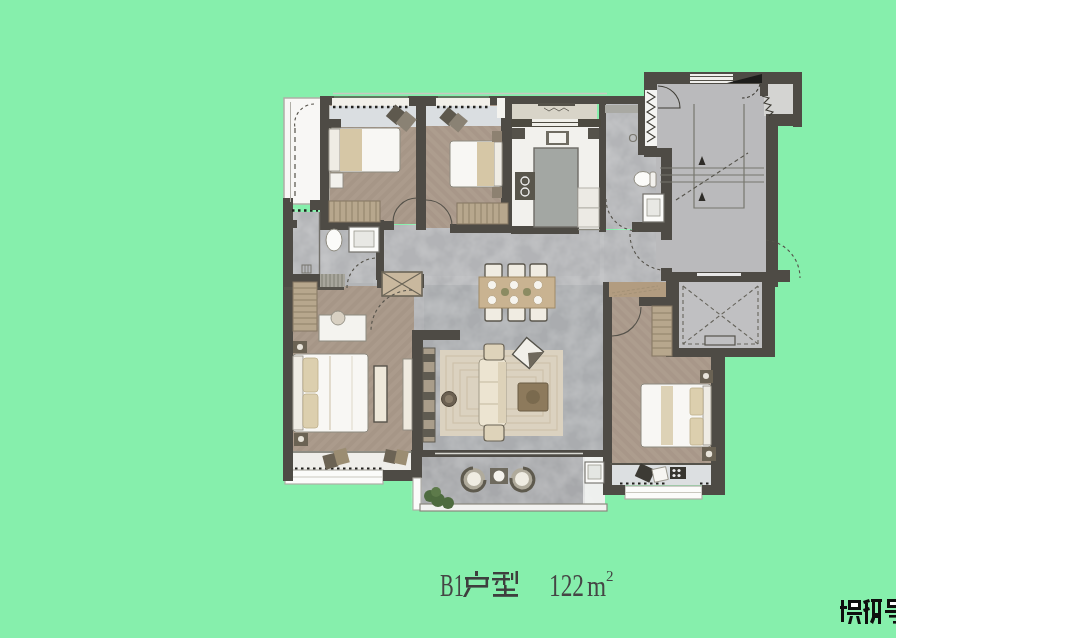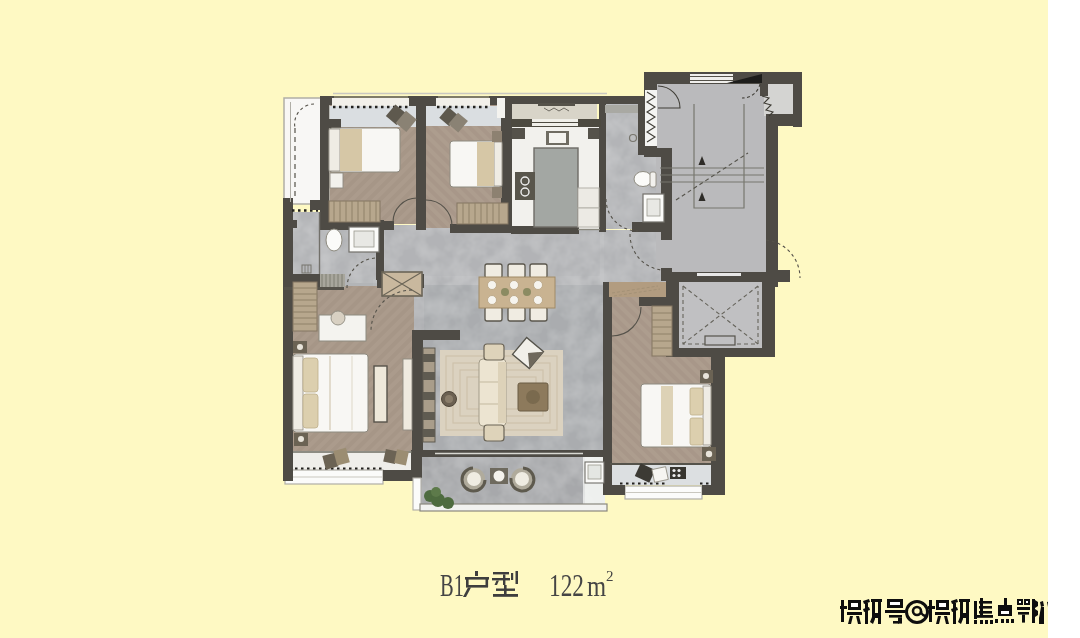--- a/index.html
+++ b/index.html
@@ -1,16 +1,16 @@
 <!DOCTYPE html>
 <html><head>
 <meta charset="utf-8">
 <style>
 html,body{margin:0;padding:0;background:#ffffff;}
-#stage{position:relative;width:1048px;height:638px;background:#fef9c3;overflow:hidden;
+#stage{position:relative;width:896px;height:638px;background:#86efac;overflow:hidden;
 font-family:"Liberation Sans",sans-serif;text-align:right;}
 </style>
 </head>
 <body>
 <div id="stage">
 <svg width="1080" height="638" viewBox="0 0 1080 638" xmlns="http://www.w3.org/2000/svg">
 <defs>
 <pattern id="hb" width="8" height="8" patternUnits="userSpaceOnUse" patternTransform="rotate(45)">
   <rect width="8" height="8" fill="#ab9b8c"></rect>
   <rect x="0" width="4" height="8" fill="#a69687"></rect>

